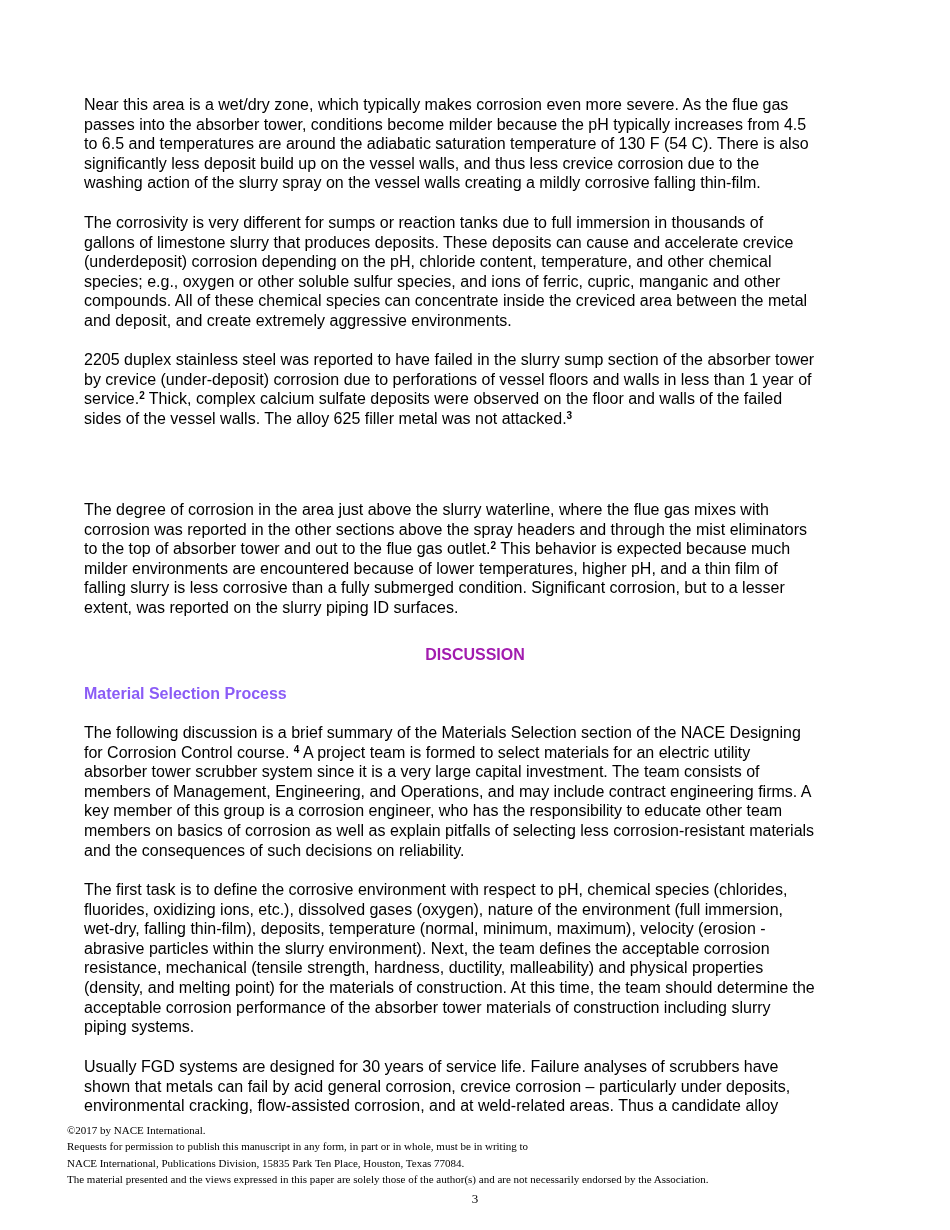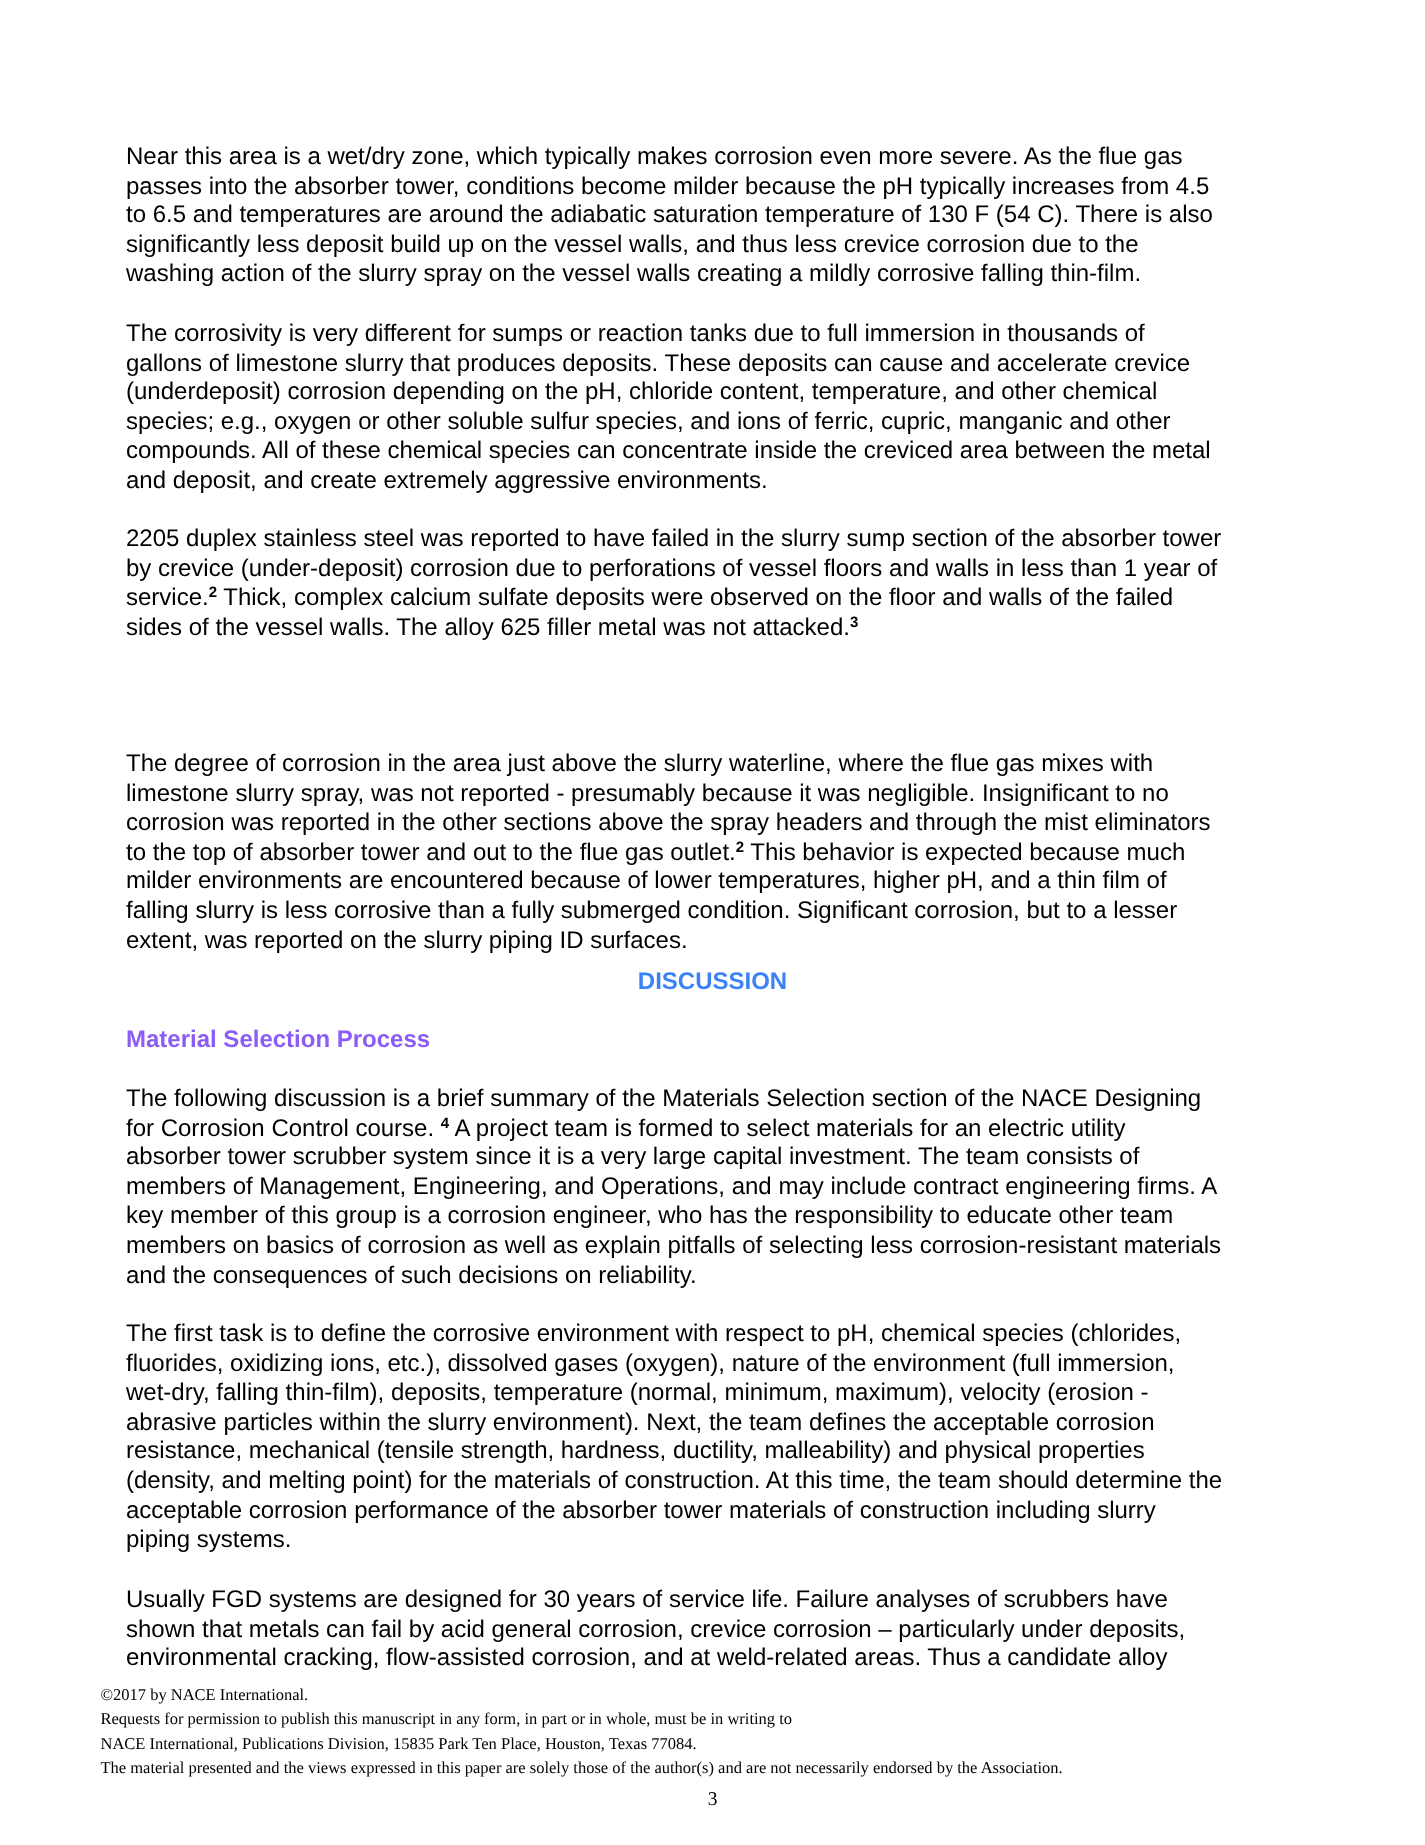--- a/index.html
+++ b/index.html
@@ -8,21 +8,21 @@
   .body-text {
     position: absolute; left: 84px; width: 800px;
     font-family: "Liberation Sans", sans-serif;
     font-size: 16px; line-height: 19.6px; color: #000;
   }
   .line { white-space: nowrap; display: block; }
   .u { }
   sup { font-size: 10px; font-weight: bold; line-height: 0; vertical-align: 5px; }
   .heading-center {
     position: absolute; left: 0; width: 950px; text-align: center;
-    font-family: "Liberation Sans", sans-serif; font-weight: bold; font-size: 16px; color: #3b82f6;
+    font-family: "Liberation Sans", sans-serif; font-weight: bold; font-size: 16px; color: #a21caf;
   }
   .heading-left {
     position: absolute; left: 84px;
     font-family: "Liberation Sans", sans-serif; font-weight: bold; font-size: 16px; color: #8b5cf6;
   }
   .footer {
     position: absolute; left: 67px; top: 1122px;
     font-family: Liberation Serif, serif; font-size: 11px; line-height: 16.3px; color: #000;
   }
   .footer .line { white-space: nowrap; }
@@ -55,21 +55,20 @@
 
   <div class="body-text" style="top:350px;">
     <span class="line">2205 duplex stainless steel was reported to have failed in the slurry sump section of the absorber tower</span>
     <span class="line">by crevice (under-deposit) corrosion due to perforations of vessel floors and walls in less than 1 year of</span>
     <span class="line"><span>service.</span><sup>2</sup><span> Thick, complex calcium sulfate deposits were observed on the floor and walls of the failed</span></span>
     <span class="line"><span>sides of the vessel walls. The alloy 625 filler metal was not attacked.</span><sup>3</sup></span>
   </div>
 
   <div class="body-text" style="top:488px;margin-top:12px;">
     <span class="line">The degree of corrosion in the area just above the slurry waterline, where the flue gas mixes with</span>
-    <span class="line">limestone slurry spray, was not reported - presumably because it was negligible.  Insignificant to no</span>
     <span class="line">corrosion was reported in the other sections above the spray headers and through the mist eliminators</span>
     <span class="line"><span>to the top of absorber tower and out to the flue gas outlet.</span><sup>2</sup><span> This behavior is expected because much</span></span>
     <span class="line">milder environments are encountered because of lower temperatures, higher pH, and a thin film of</span>
     <span class="line">falling slurry is less corrosive than a fully submerged condition.  Significant corrosion, but to a lesser</span>
     <span class="line">extent, was reported on the slurry piping ID surfaces.</span>
   </div>
 
   <div class="heading-center" style="top:646px;">DISCUSSION</div>
   <div class="heading-left" style="top:685px;">Material Selection Process</div>
 

